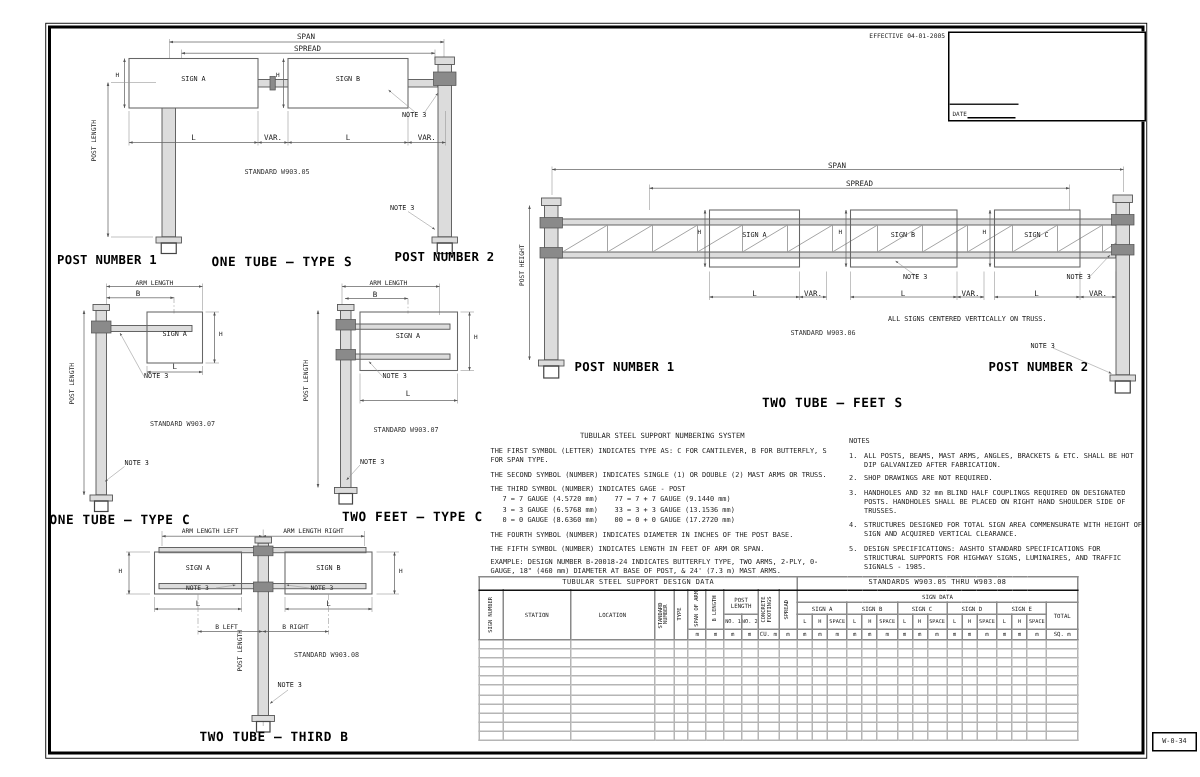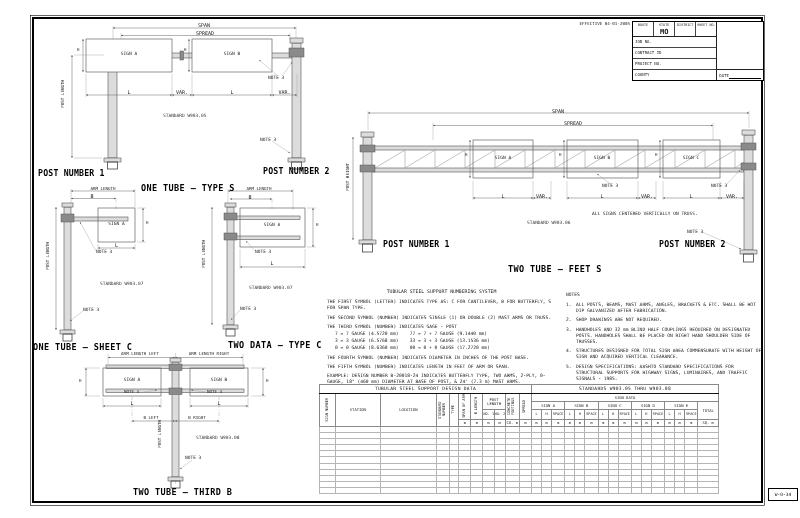--- a/index.html
+++ b/index.html
@@ -270,21 +270,21 @@
 <span class="lbl s40" style="left:184px;top:48px">H</span>
 <span class="lbl c" style="left:129px;top:89.5px">L</span>
 <span class="lbl c" style="left:182px;top:89.5px">VAR.</span>
 <span class="lbl c" style="left:232px;top:89.5px">L</span>
 <span class="lbl c" style="left:284.5px;top:89.5px">VAR.</span>
 <span class="lbl s45" style="left:268px;top:76px">NOTE 3</span>
 <span class="lbl s45" style="left:260px;top:137.5px">NOTE 3</span>
 <span class="lbl std" style="left:163px;top:113.5px">STANDARD W903.05</span>
 <span class="vlbl" style="left:60px;top:80px">POST LENGTH</span>
 <span class="pn" style="left:38px;top:168.5px">POST NUMBER 1</span>
-<span class="ttl" style="left:141px;top:184px">ONE TUBE — TYPE S</span>
+<span class="ttl" style="left:141px;top:171px">ONE TUBE — TYPE S</span>
 <span class="pn" style="left:263px;top:166.5px">POST NUMBER 2</span>
 
 <span class="lbl c" style="left:558px;top:108.5px">SPAN</span>
 <span class="lbl c" style="left:573px;top:120.5px">SPREAD</span>
 <span class="lbl c s45" style="left:503px;top:155.5px">SIGN A</span>
 <span class="lbl c s45" style="left:602px;top:155.5px">SIGN B</span>
 <span class="lbl c s45" style="left:691px;top:155.5px">SIGN C</span>
 <span class="lbl s40" style="left:465px;top:153px">H</span>
 <span class="lbl s40" style="left:559px;top:153px">H</span>
 <span class="lbl s40" style="left:655px;top:153px">H</span>
@@ -306,64 +306,52 @@
 
 <span class="lbl c s42" style="left:103px;top:186.5px">ARM LENGTH</span>
 <span class="lbl c" style="left:92px;top:193.5px">B</span>
 <span class="lbl c s45" style="left:116.5px;top:221.5px">SIGN A</span>
 <span class="lbl s40" style="left:146px;top:221px">H</span>
 <span class="lbl c" style="left:116.5px;top:243px">L</span>
 <span class="lbl s45" style="left:96px;top:250px">NOTE 3</span>
 <span class="vlbl" style="left:45px;top:242px">POST LENGTH</span>
 <span class="lbl std" style="left:100px;top:281.5px">STANDARD W903.07</span>
 <span class="lbl s45" style="left:83px;top:307.5px">NOTE 3</span>
-<span class="ttl" style="left:33px;top:342.5px">ONE TUBE — SHEET C</span>
+<span class="ttl" style="left:33px;top:342.5px">ONE TUBE — TYPE C</span>
 
 <span class="lbl c s42" style="left:259px;top:186.5px">ARM LENGTH</span>
 <span class="lbl c" style="left:250px;top:194.5px">B</span>
 <span class="lbl c s45" style="left:272px;top:223px">SIGN A</span>
 <span class="lbl s40" style="left:316px;top:222.5px">H</span>
 <span class="lbl s45" style="left:255px;top:249.5px">NOTE 3</span>
 <span class="lbl c" style="left:272px;top:260.5px">L</span>
 <span class="vlbl" style="left:201px;top:240px">POST LENGTH</span>
 <span class="lbl std" style="left:249px;top:285.5px">STANDARD W903.07</span>
 <span class="lbl s45" style="left:240px;top:306.5px">NOTE 3</span>
-<span class="ttl" style="left:228px;top:340.5px">TWO DATA — TYPE C</span>
+<span class="ttl" style="left:228px;top:340.5px">TWO FEET — TYPE C</span>
 
 <span class="lbl c s42" style="left:140px;top:351.5px">ARM LENGTH LEFT</span>
 <span class="lbl c s42" style="left:209px;top:351.5px">ARM LENGTH RIGHT</span>
 <span class="lbl c s45" style="left:132px;top:378px">SIGN A</span>
 <span class="lbl c s45" style="left:219px;top:378px">SIGN B</span>
 <span class="lbl s40" style="left:79px;top:378.5px">H</span>
 <span class="lbl s40" style="left:266px;top:378.5px">H</span>
 <span class="lbl s42" style="left:124px;top:389.5px">NOTE 3</span>
 <span class="lbl s42" style="left:207px;top:389.5px">NOTE 3</span>
 <span class="lbl c" style="left:132px;top:400.5px">L</span>
 <span class="lbl c" style="left:219px;top:400.5px">L</span>
 <span class="lbl c s42" style="left:151px;top:416px">B LEFT</span>
 <span class="lbl c s42" style="left:197px;top:416px">B RIGHT</span>
 <span class="vlbl" style="left:157px;top:420px">POST LENGTH</span>
 <span class="lbl std" style="left:196px;top:435.5px">STANDARD W903.08</span>
 <span class="lbl s45" style="left:185px;top:455.5px">NOTE 3</span>
 <span class="ttl" style="left:133px;top:488px">TWO TUBE — THIRD B</span>
 
 <span id="effective" class="lbl">EFFECTIVE 04-01-2005</span>
 <div id="tblock">
-  <div id="tbleft">
-    <div id="tbhead">
-      <div><span>ROUTE</span></div>
-      <div><span>STATE</span><div class="mo">MO</div></div>
-      <div><span>DISTRICT</span></div>
-      <div><span>SHEET NO.</span></div>
-    </div>
-    <div class="tbrow">JOB NO.</div>
-    <div class="tbrow">CONTRACT ID</div>
-    <div class="tbrow">PROJECT NO.</div>
-    <div class="tbrow">COUNTY</div>
-  </div>
   <div id="tbright">
     <div id="tbrempty"></div>
     <div id="tbrdate">
           <span>DATE</span>
           <span class="dline"></span>
         </div>
   </div>
 </div>
 
 <div class="block" style="left:327px;top:289px;width:229px">

